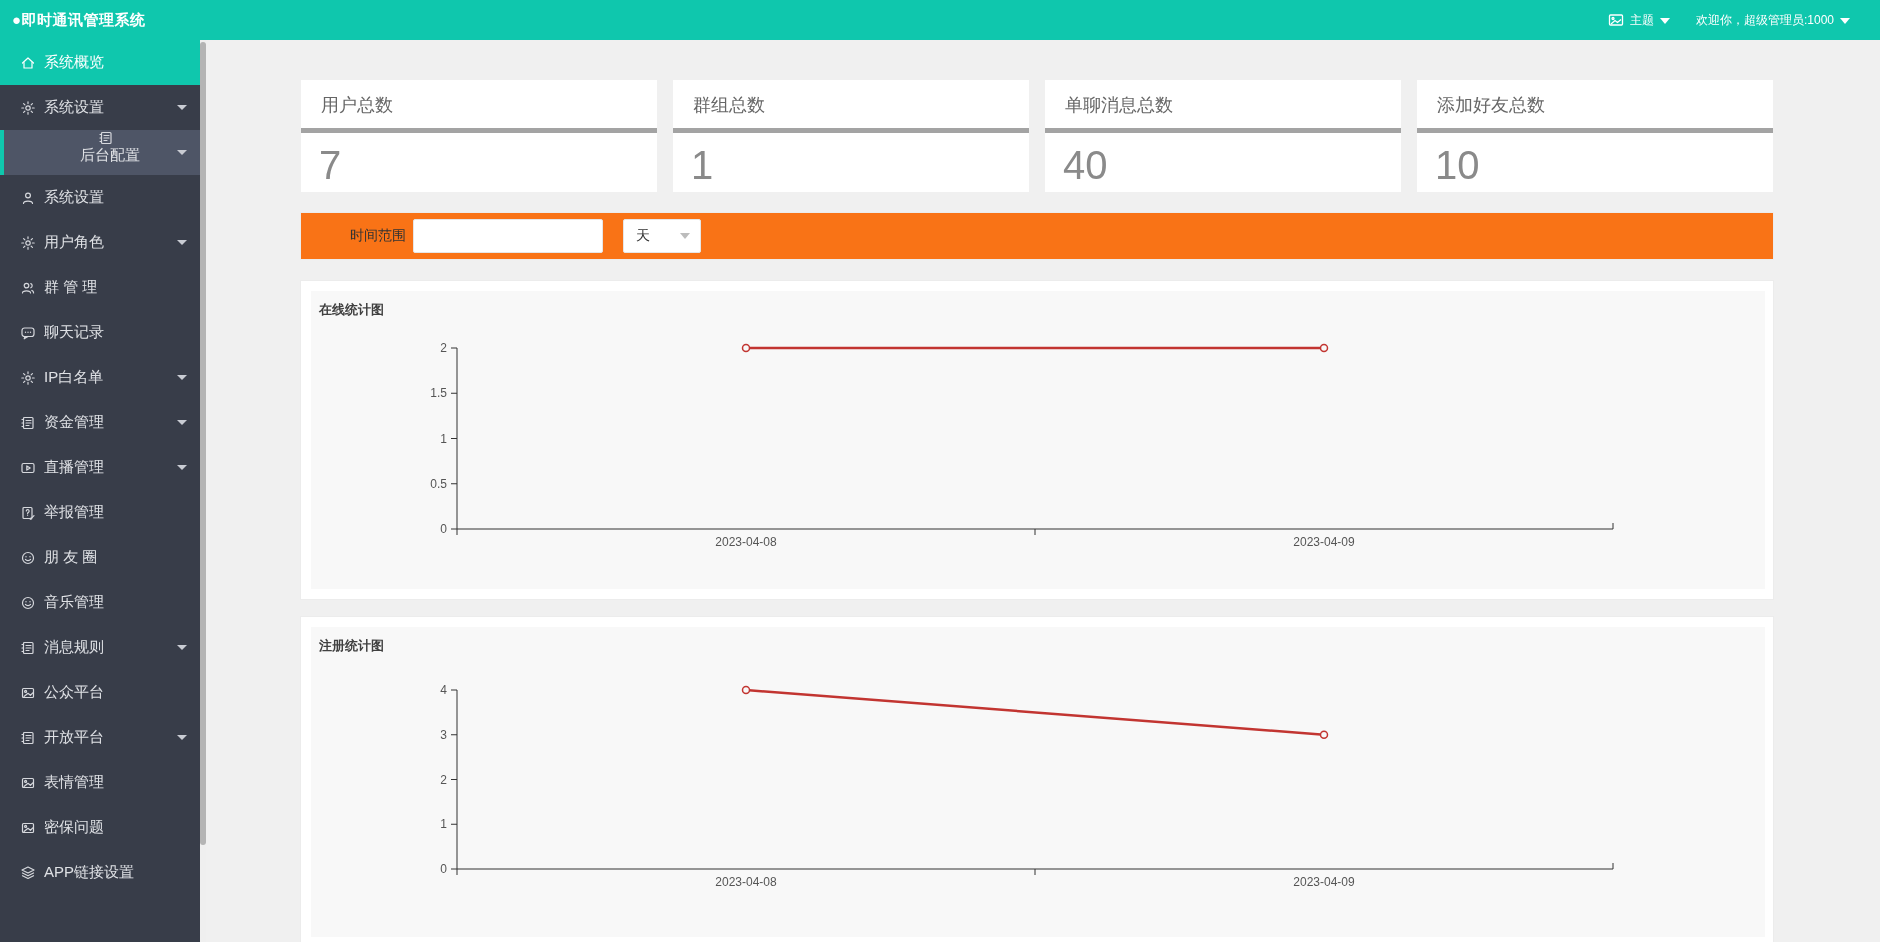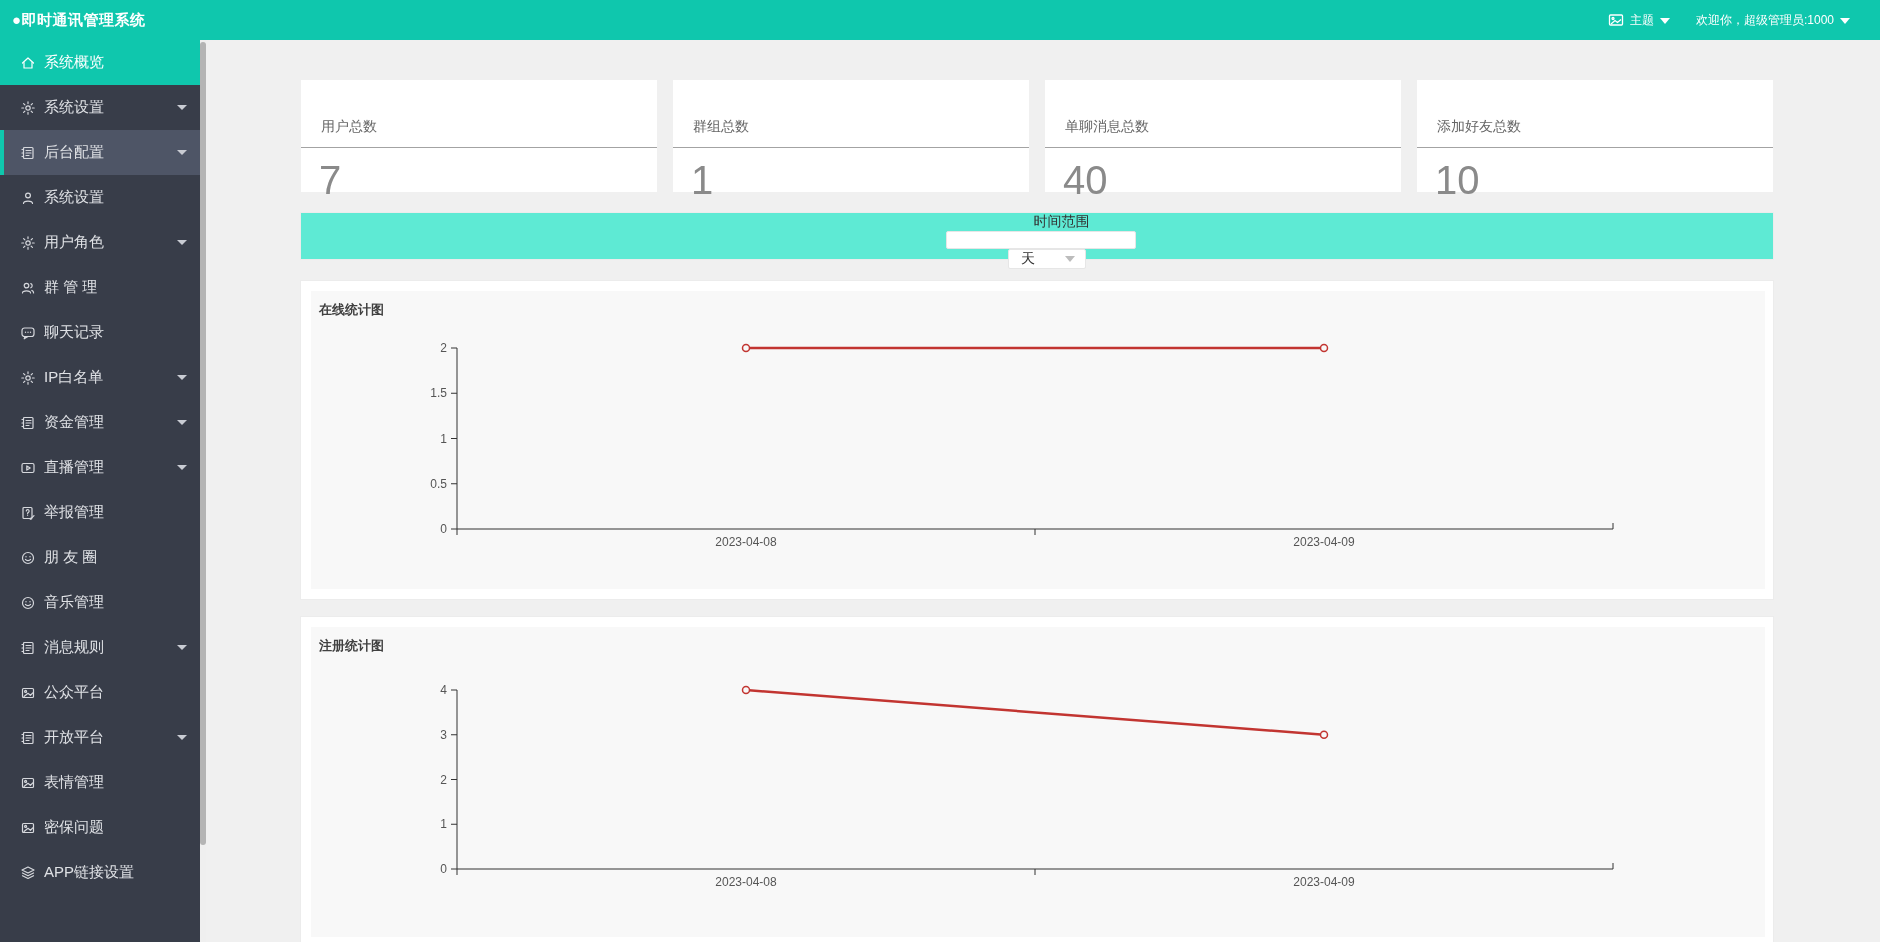--- a/index.html
+++ b/index.html
@@ -17,40 +17,40 @@
 
   
   .app { display:flex; height:902px;border-radius:17px; }
   .sidebar { width:200px; background:#383d49; flex:none; overflow:hidden; }
   .side-item { position:relative; height:45px; display:flex; align-items:center;
     padding-left:20px; color:#dfe1e5; font-size:15px; cursor:pointer; }
   .side-item .icn { width:16px; height:16px; margin-right:8px; display:inline-flex; color:#d6d8dd; }
   .side-item .icn svg { width:16px; height:16px; }
   .side-item.active { background:#0fc7ad; color:#fff; }
   .side-item.active .icn { color:#fff; }
-  .side-item.selected { background:#4e5566; border-left:4px solid #0fc7ad; padding-left:16px; }
+  .side-item.selected { background:#4e5566; border-left:4px solid #0fc7ad; padding-left:16px;flex-direction:column; }
   .side-chevron { position:absolute; right:13px; top:20px; width:0; height:0;
     border-left:5px solid transparent; border-right:5px solid transparent;
     border-top:5px solid #c9ccd3; }
 
   .side-scrollbar { width:6px; background:#efefef; flex:none; position:relative; }
   .side-scrollbar .thumb { position:absolute; left:0; top:2px; width:6px; height:803px;
     background:#b4b4b4; border-radius:3px; }
 
   
   .content { flex:1; background:#f0f0f0; padding:39px 106px 0 94px; overflow:hidden; }
 
   .stats-row { display:flex; gap:14px; }
   .stat-card { flex:1; height:114px; background:#fff; border:1px solid #f0f0f0; }
-  .stat-label { font-size:14px; color:#666; padding:13px 20px 11px 20px;
-    border-bottom:1px solid #a3a3a3;margin-top:25px; }
+  .stat-label { font-size:18px; color:#666; padding:13px 20px 11px 20px;
+    border-bottom:5px solid #a3a3a3; }
   .stat-value { font-size:40px; color:#8a8a8a; padding:10px 18px 0 18px; }
 
-  .filter-bar { margin-top:19px; height:48px; background:#5eead4; border:1px solid #ececec;
-    display:flex; align-items:center;flex-direction:column; }
+  .filter-bar { margin-top:19px; height:48px; background:#f97316; border:1px solid #ececec;
+    display:flex; align-items:center; }
   .filter-label { width:60px; margin-left:45px; font-size:14px; color:#333; text-align:right; }
   .filter-input { margin-left:7px; width:190px; height:34px; border:1px solid #e6e6e6;
     border-radius:2px; background:#fff; outline:none; padding:0 10px; font-size:14px; color:#333; }
   .filter-select { margin-left:20px; width:78px; height:34px; border:1px solid #e6e6e6;
     border-radius:2px; background:#fff; display:flex; align-items:center; cursor:pointer; }
   .filter-select .sel-text { font-size:14px; color:#333; padding-left:12px; flex:1; }
   .sel-caret { width:0; height:0; border-left:5px solid transparent;
     border-right:5px solid transparent; border-top:6px solid #bcbcbc; margin-right:10px; }
 
   .panel { background:#fff; border:1px solid #ececec; padding:10px; }

